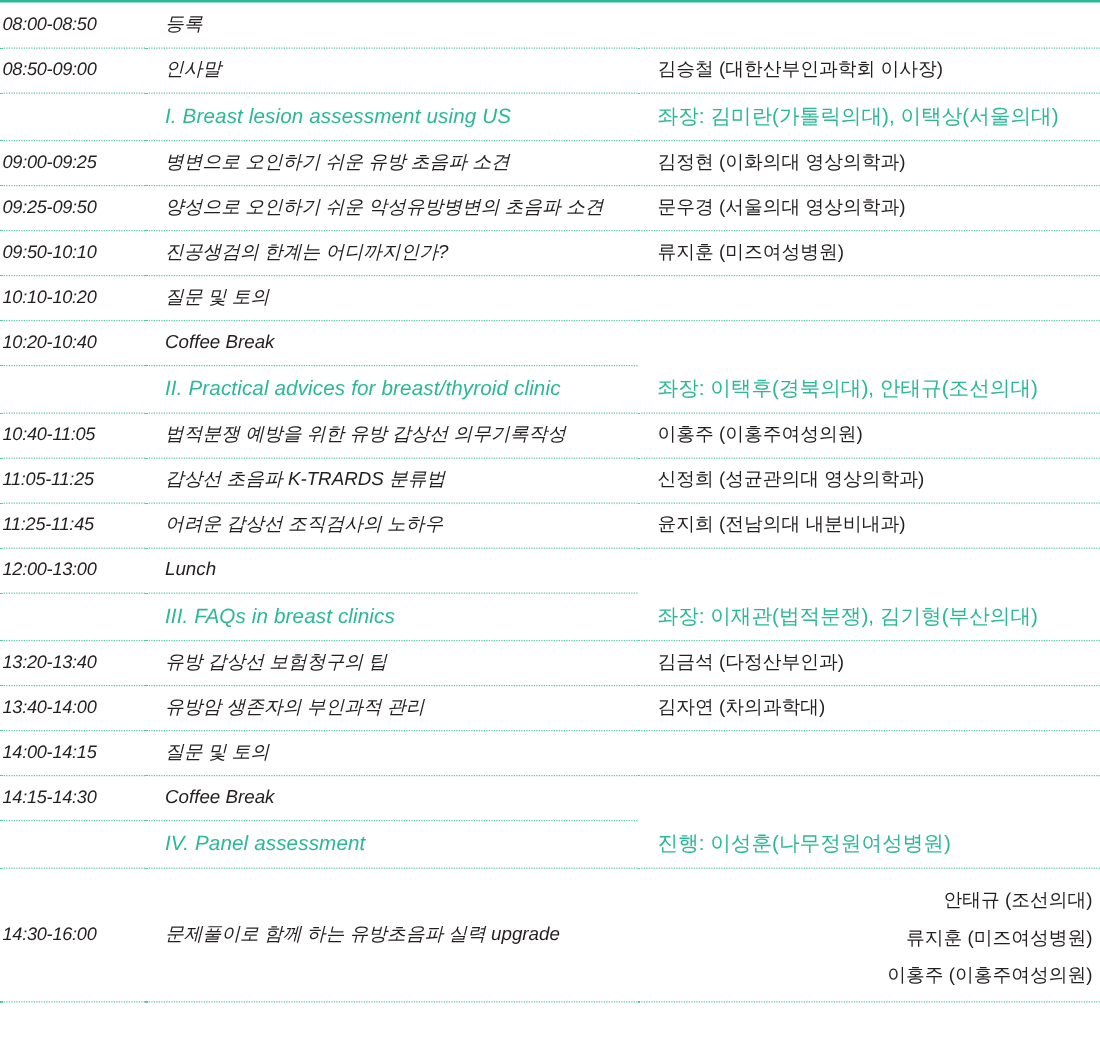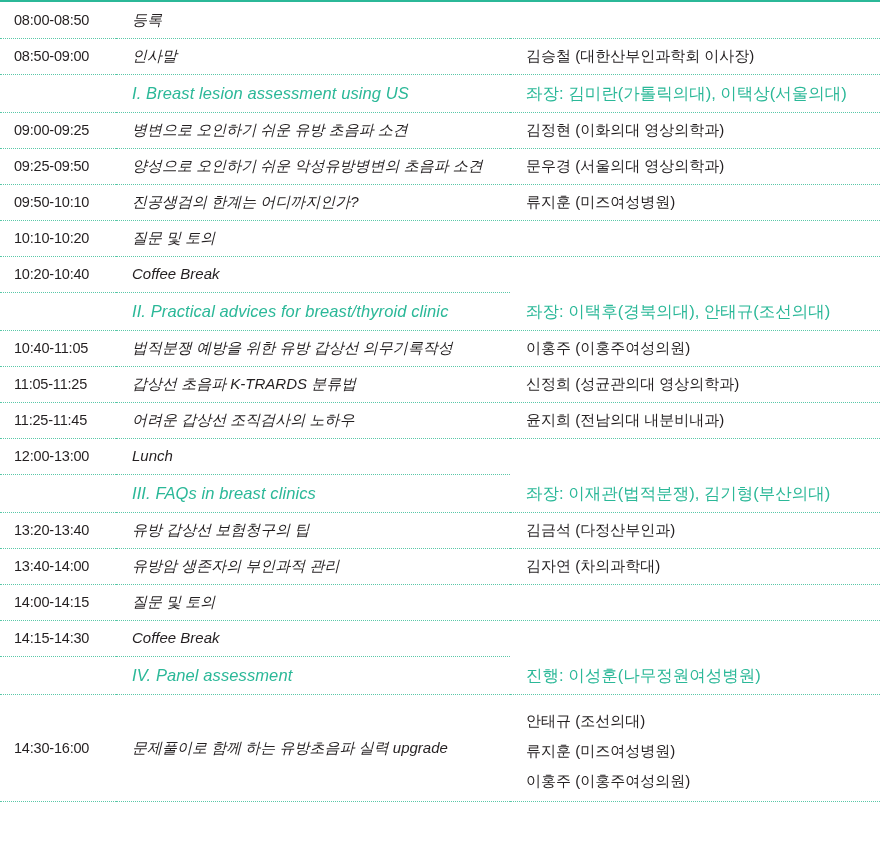--- a/index.html
+++ b/index.html
@@ -34,33 +34,35 @@
   }
   .cell {
     box-sizing: border-box;
     font-size: 15px;
     line-height: 20px;
     height: 100%;
     display: flex;
     align-items: center;
   }
   .cell-time {
-    padding-left: 14px;
+    padding-left: 2px;
     padding-right: 6px;
     font-size: 14.5px;
     letter-spacing: -0.2px;
+    font-style: italic;
   }
   .cell-title {
     padding-left: 16px;
     padding-right: 10px;
     font-style: italic;
   }
   .cell-person {
     padding-left: 16px;
     padding-right: 6px;
+    text-align: right;
   }
   
   tr.row > td {
     position: relative;
   }
   .session .cell {
     color: #2bb898;
     font-size: 16.5px;
   }
   .session-title {

